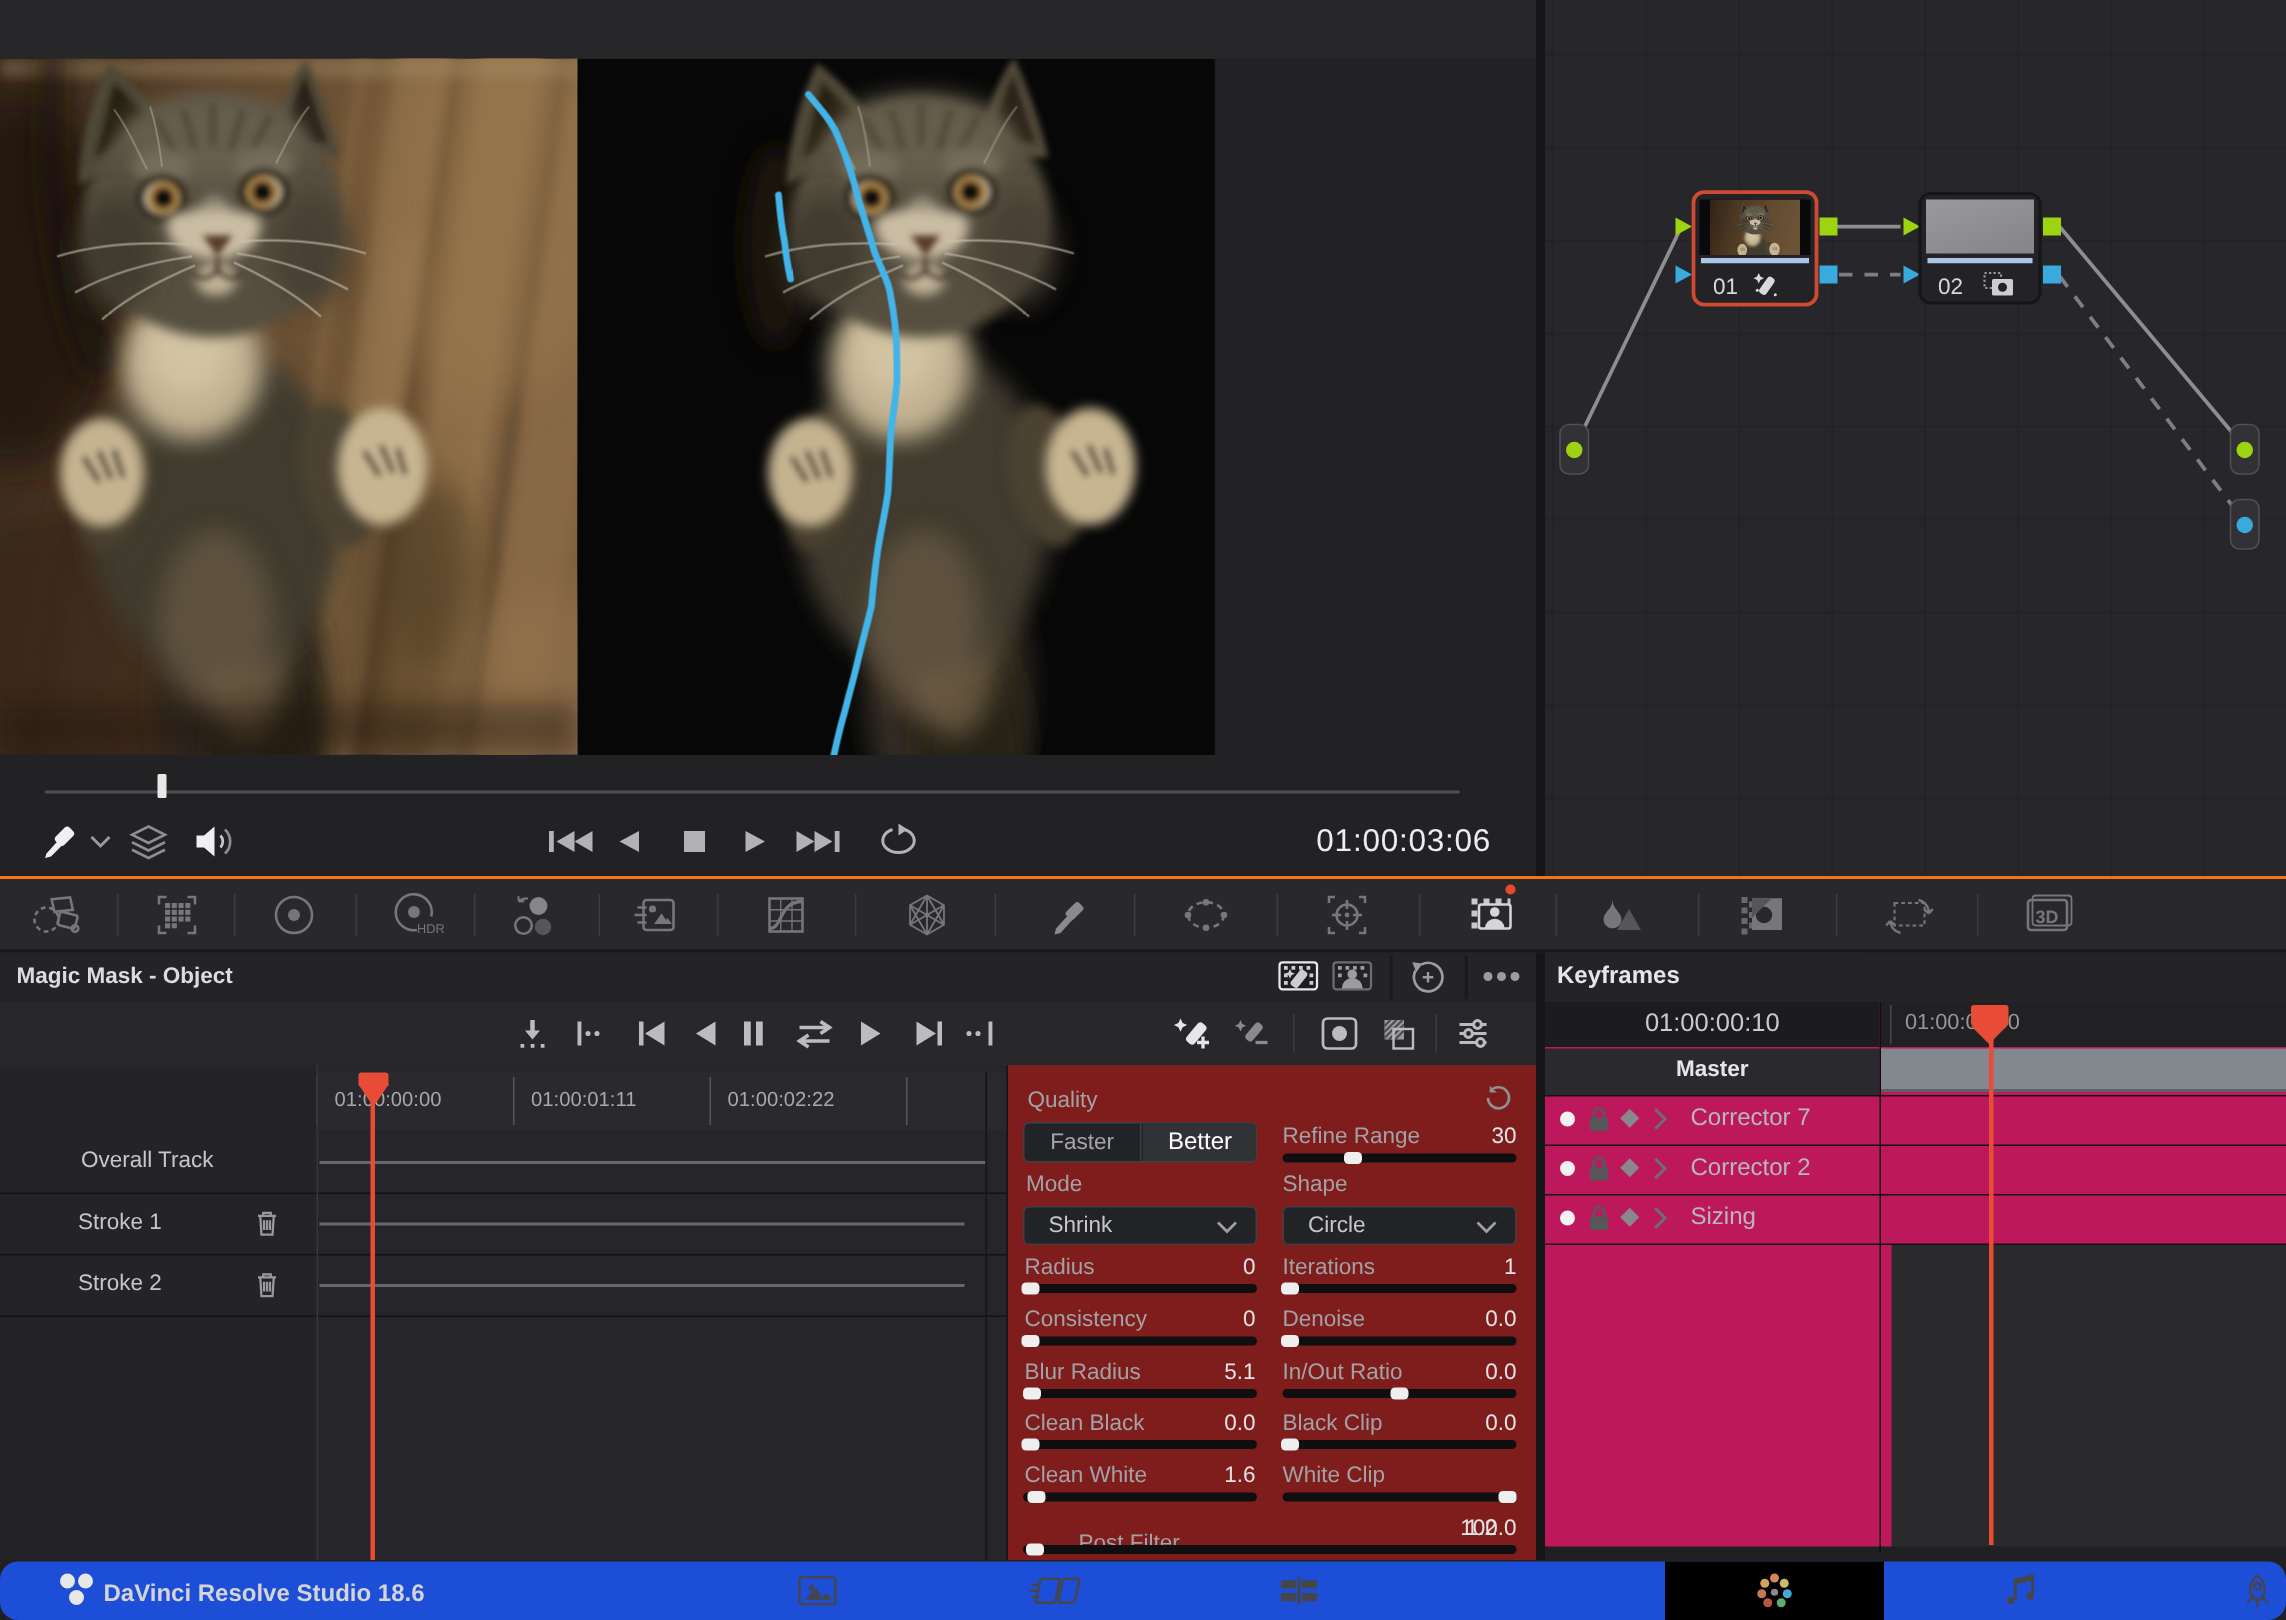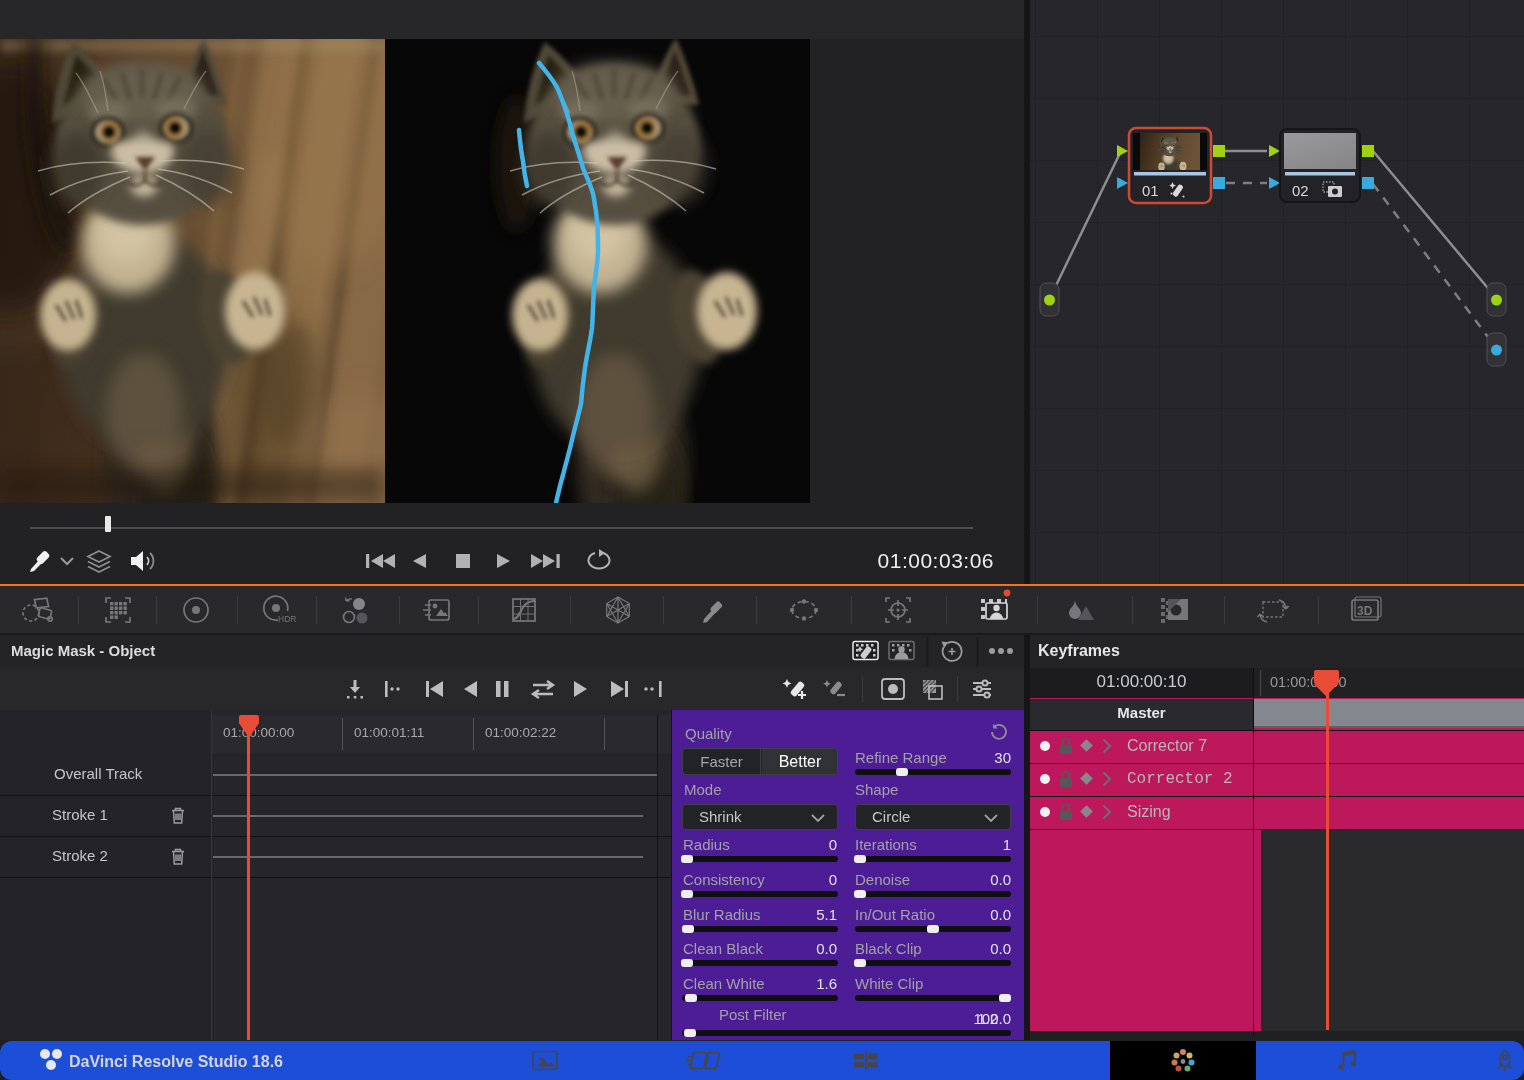--- a/index.html
+++ b/index.html
@@ -588,21 +588,21 @@
     <div class="abs" style="left:0;top:209px;width:671px;height:1px;background:#131315;"></div>
 
     <div class="abs" style="left:211px;top:42px;width:1px;height:330px;background:#37373b;"></div>
     <div class="abs" style="left:657px;top:47px;width:1px;height:325px;background:#131315;"></div>
     <div class="abs" style="left:671px;top:42px;width:1px;height:330px;background:#141416;"></div>
 
     <div class="abs" style="left:247px;top:50px;width:3px;height:322px;background:#e84b36;"></div>
     <div class="abs" style="left:239px;top:55px;width:0;height:0;border-left:10px solid transparent;border-right:10px solid transparent;border-top:15px solid #e84b36;"></div>
     <div class="abs" style="left:239px;top:47px;width:20px;height:9px;background:#e84b36;border-radius:2px 2px 0 0;"></div>
 
-    <div class="abs" id="controls" style="left:672px;top:42px;width:352px;height:330px;background:#4c1d95;">
+    <div class="abs" id="controls" style="left:672px;top:42px;width:352px;height:330px;background:#7f1d1d;">
       <div class="abs lbl" style="left:13px;top:15px;">Quality</div>
       <svg class="abs" style="left:317px;top:12px;" width="20" height="20" viewBox="0 0 20 20">
           <path d="M4.5 5.5 A 7 7 0 1 1 3 10" fill="none" stroke="#909094" stroke-width="1.8"></path>
           <path d="M4.2 1.8 L4.2 6.4 L8.8 6.4 Z" fill="#909094"></path>
         </svg>
       <div class="abs" style="left:10px;top:38px;width:156px;height:27px;border:1px solid #3e4044;border-radius:4px;background:#212327;overflow:hidden;">
         <div class="abs" style="left:0;top:0;width:78px;height:25px;color:#a6a6a8;font-size:15px;text-align:center;line-height:25px;border-right:1px solid #3e4044;">Faster</div>
         <div class="abs" style="left:79px;top:0;width:76px;height:25px;background:#303236;color:#ffffff;font-size:16px;text-align:center;line-height:25px;">Better</div>
       </div>
       <div class="abs lbl" style="left:183px;top:39px;">Refine Range</div>
@@ -667,21 +667,21 @@
       <div class="abs lbl" style="left:11px;top:265px;">Clean White</div>
       <div class="abs val" style="left:65px;top:265px;width:100px;text-align:right;">1.6</div>
       <div class="sld" style="left:10px;top:285px;width:156px;">
           <i style="left:6%;"></i>
         </div>
       <div class="abs lbl" style="left:183px;top:265px;">White Clip</div>
       <div class="abs val" style="left:239px;top:265px;width:100px;text-align:right;margin-top:35px;">100.0</div>
       <div class="sld" style="left:183px;top:285px;width:156px;">
           <i style="left:96%;"></i>
         </div>
-      <div class="abs lbl" style="left:11px;top:296px;margin-left:36px;">Post Filter</div>
+      <div class="abs lbl" style="left:11px;top:310px;margin-left:36px;">Post Filter</div>
       <div class="abs val" style="left:226px;top:300px;width:100px;text-align:right;">1.2</div>
       <div class="sld" style="left:10px;top:320px;width:329px;">
           <i style="left:2.5%;"></i>
         </div>
     </div>
   </div>
 
   <div class="abs" id="kfpanel" style="left:1030px;top:668px;width:494px;height:372px;background:#be185d;overflow:hidden;">
 
     <div class="abs" style="left:0;top:0;width:223px;height:30px;background:#1c1c1f;">
@@ -702,21 +702,21 @@
         <svg class="abs" style="left:28px;top:7px;" width="16" height="17" viewBox="0 0 16 17">
           <rect x="2" y="7" width="12" height="9" rx="1.5" fill="#57575b"></rect>
           <path d="M4.5 7 V4.5 A3.5 3.5 0 0 1 11.5 4.5 V7" fill="none" stroke="#57575b" stroke-width="2"></path>
         </svg>
         <u style="left:52px;"></u>
         <svg class="abs" style="left:72px;top:7px;" width="10" height="16" viewBox="0 0 10 16">
           <path d="M1.5 1.5 L8 8 L1.5 14.5" fill="none" stroke="#6e6e72" stroke-width="2"></path>
         </svg>
         <span>Corrector 7</span>
       </div>
-    <div class="abs kfrow" style="top:96px;font-family:Liberation Mono, monospace;">
+    <div class="abs kfrow" style="top:96px;">
         <b style="left:10px;"></b>
         <svg class="abs" style="left:28px;top:7px;" width="16" height="17" viewBox="0 0 16 17">
           <rect x="2" y="7" width="12" height="9" rx="1.5" fill="#57575b"></rect>
           <path d="M4.5 7 V4.5 A3.5 3.5 0 0 1 11.5 4.5 V7" fill="none" stroke="#57575b" stroke-width="2"></path>
         </svg>
         <u style="left:52px;"></u>
         <svg class="abs" style="left:72px;top:7px;" width="10" height="16" viewBox="0 0 10 16">
           <path d="M1.5 1.5 L8 8 L1.5 14.5" fill="none" stroke="#6e6e72" stroke-width="2"></path>
         </svg>
         <span>Corrector 2</span>

